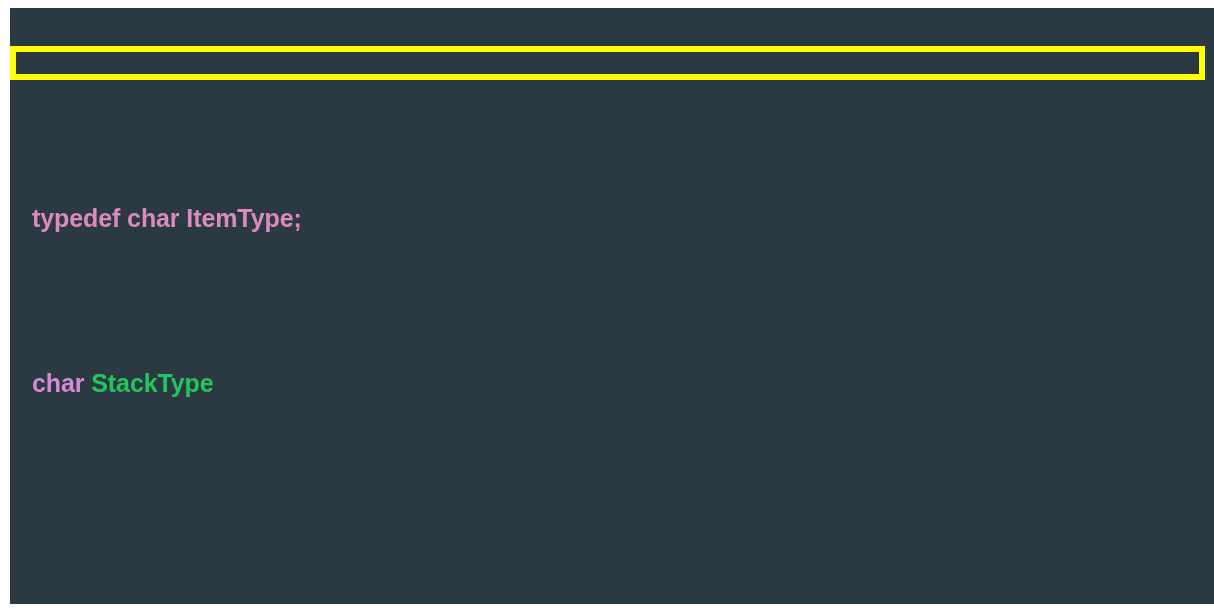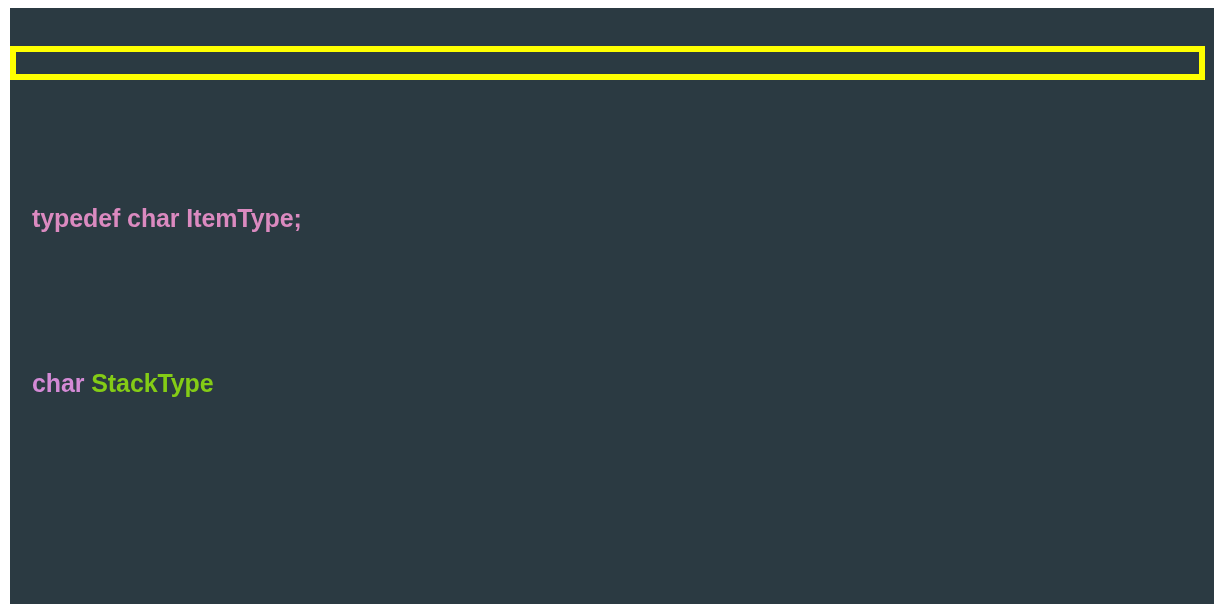--- a/index.html
+++ b/index.html
@@ -52,21 +52,21 @@
     height: 33px;
     padding-left: 22px;
     white-space: pre;
     position: relative;
   }
 
   
   .t-comment-grey  { color: #7e8a8f; }
   .t-keyword       { color: #db8ac0; text-align: center; }  
   .t-violet        { color: #d48ad6; }  
-  .t-classname     { color: #84cc16; }  
+  .t-classname     { color: #22c55e; }  
   .t-plain         { color: #f2f5f6; }  
 
   
   #typedef-highlight {
     position: absolute;
     left: 0px;
     top: 38px;
     width: 1195px;
     height: 34px;
     border: 6px solid #ffff00;

